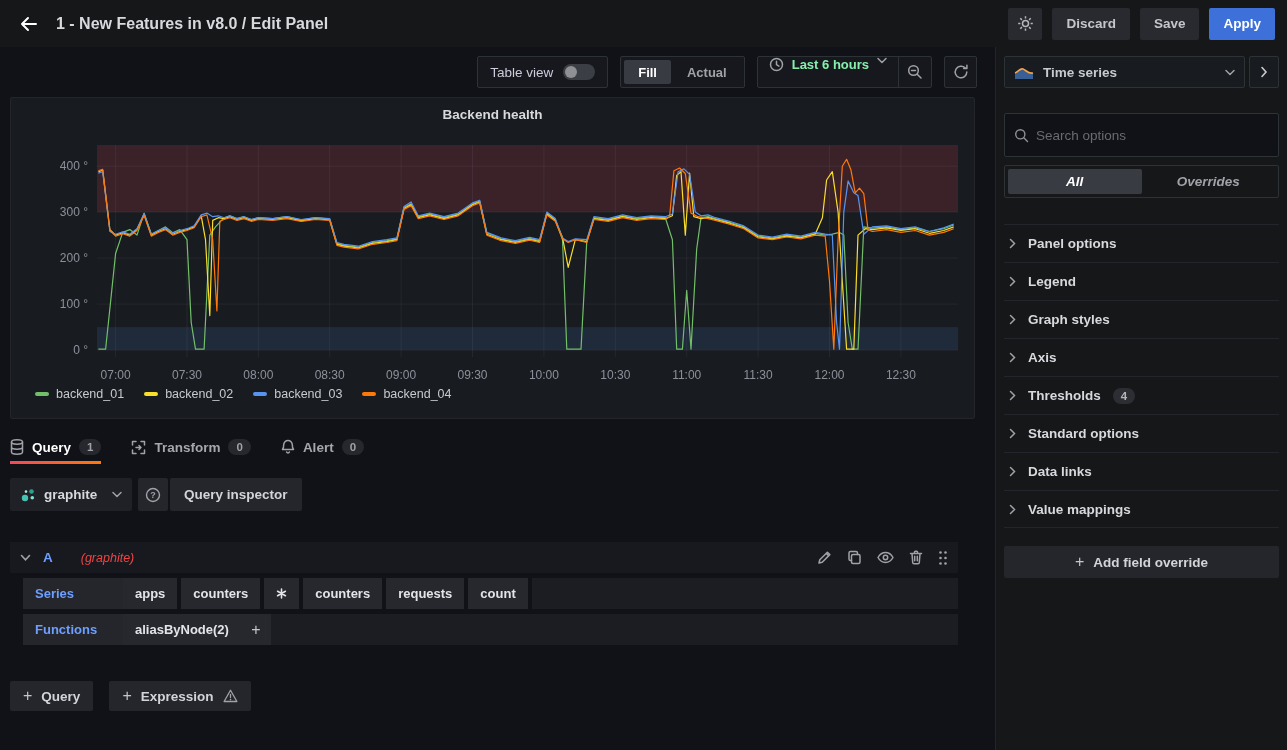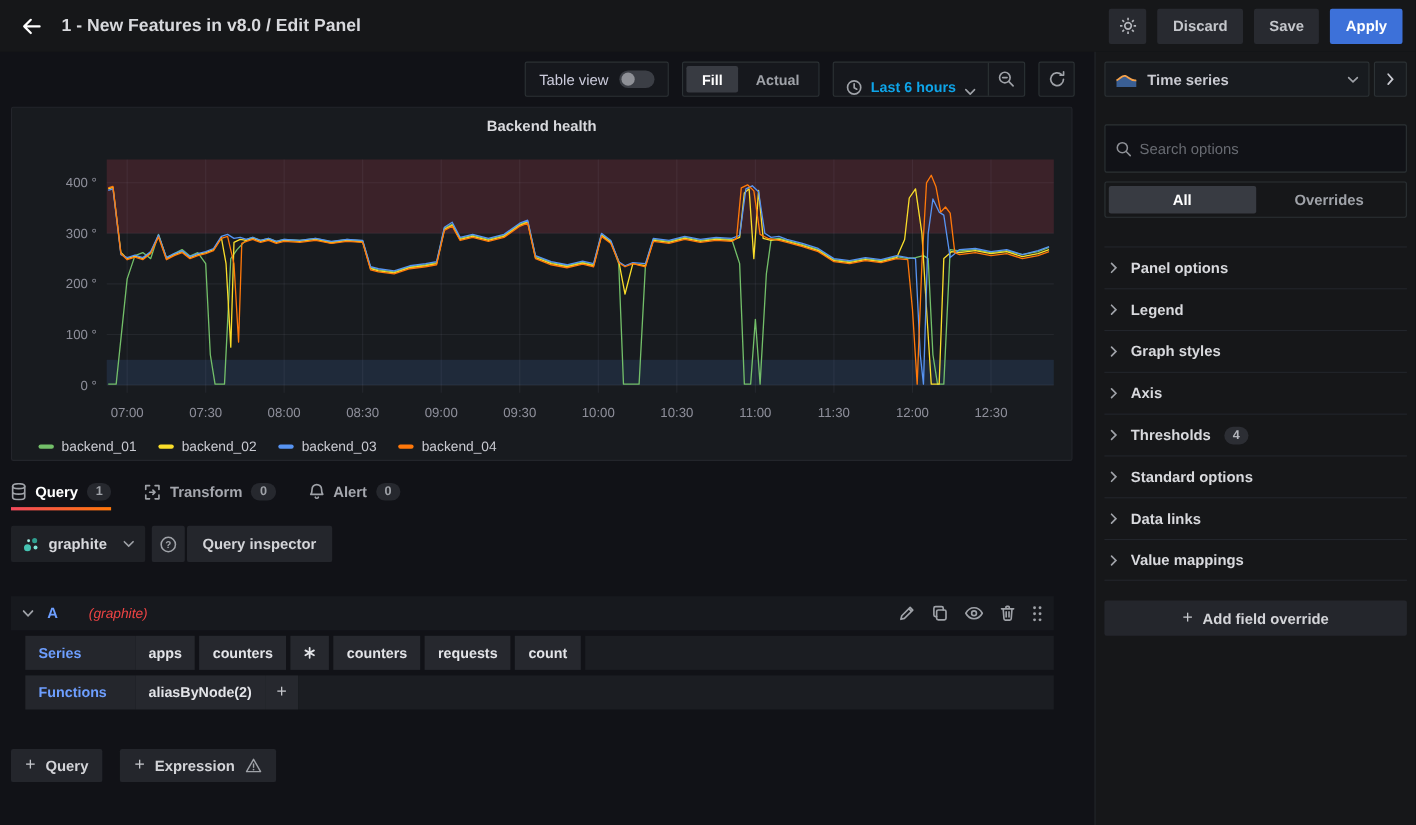--- a/index.html
+++ b/index.html
@@ -22,28 +22,28 @@
 
   
   .toolbar { margin-top:9px; padding-right:18px; height:32px; display:flex; justify-content:flex-end; gap:12px; }
   .tb-group { height:32px; border:1px solid #2c3235; border-radius:2px; background:#16181d; display:flex; align-items:center; }
   .tv-group { gap:10px; padding:0 12px; font-size:13.5px; color:#ccccdc; }
   .toggle { width:32px; height:16px; border-radius:9px; background:#3b3e45; position:relative; cursor:pointer; }
   .toggle .knob { position:absolute; left:2px; top:2px; width:12px; height:12px; border-radius:50%; background:#8e9096; }
   .seg-group { padding:3px; gap:2px; }
   .seg { height:24px; padding:0 14px; display:flex; align-items:center; font-weight:700; font-size:13px; color:#9fa2a8; cursor:pointer; border-radius:2px; }
   .seg.active { background:#383b42; color:#fff; }
-  .tr-main { display:flex; align-items:flex-end; gap:8px; padding:0 11px; height:100%; font-weight:700; font-size:13px; color:#0ea5e9; cursor:pointer; }
+  .tr-main { display:flex; align-items:flex-start; gap:8px; padding:0 11px; height:100%; font-weight:700; font-size:13px; color:#86efac; cursor:pointer; }
   .tr-zoom { width:33px; height:100%; border-left:1px solid #2c3235; display:flex; align-items:center; justify-content:center; cursor:pointer; }
   .sq-btn { width:33px; justify-content:center; cursor:pointer; }
 
   
   .panel { margin:9px 10px 0 10px; width:965px; height:322px; background:#181b1f; border:1px solid #23252b; border-radius:2px; padding-top:6px; }
   .panel-title { text-align:center; font-size:13.5px; font-weight:700; color:#d8d9dd; height:24px; line-height:22px; }
-  .legend { display:flex; gap:20px; padding-left:24px; margin-top:13px; }
+  .legend { display:flex; gap:20px; padding-left:24px; margin-top:1px; }
   .legend-item { display:flex; align-items:center; gap:7px; font-size:12.5px; color:#c9cad1; cursor:pointer; }
   .legend-item .swatch { width:14px; height:4px; border-radius:2px; }
   #chart-svg text { font-family:"Liberation Sans",sans-serif; font-size:12px; fill:rgba(204,204,220,0.65); }
 
   
   .tabs-row { margin:20px 0 0 10px; display:flex; gap:30px; align-items:flex-end; }
   .tab { display:flex; align-items:center; gap:8px; padding-bottom:9px; font-weight:700; font-size:13.5px; color:#a5a7ae; position:relative; cursor:pointer; }
   .tab.active { color:#fff; }
   .tab.active::after { content:""; position:absolute; left:0; right:0; bottom:0; height:3px; background:linear-gradient(90deg,#f2495c,#ff780a); }
   .badge { background:#26282e; color:#9fa2a8; border-radius:9px; font-size:11.5px; font-weight:700; padding:2px 8px; }
@@ -74,21 +74,21 @@
 
   
   .right-pane { width:292px; background:#161719; border-left:1px solid #22252b; padding:9px 8px 0 8px; }
   .viz-row { display:flex; }
   .viz-select { flex:1; height:32px; background:#181b1f; border:1px solid #2c3235; border-radius:2px; display:flex; align-items:center; gap:9px; padding:0 9px; font-weight:700; font-size:13.5px; color:#c9cad1; cursor:pointer; }
   .viz-select .chev { margin-left:auto; }
   .expand-btn { width:30px; height:32px; margin-left:4px; border:1px solid #2c3235; background:#181b1f; border-radius:2px; display:flex; align-items:center; justify-content:center; cursor:pointer; }
   .search-box { margin-top:25px; height:44px; background:#111217; border:1px solid #2c3235; border-radius:2px; display:flex; align-items:center; gap:7px; padding:0 9px; }
   .search-box input { flex:1; background:transparent; border:0; outline:none; color:#ccccdc; font-size:13.5px; font-family:"Liberation Sans",sans-serif; }
   .search-box input::placeholder { color:#686b72; }
-  .ao-group { margin-top:8px; border:1px solid #2c3235; border-radius:2px; display:flex; padding:3px; }
+  .ao-group { margin-top:8px; border:1px solid #2c3235; border-radius:2px; display:flex; padding:3px;font-style:italic; }
   .ao-tab { flex:1; height:25px; display:flex; align-items:center; justify-content:center; font-weight:700; font-size:13.5px; color:#9fa2a8; cursor:pointer; border-radius:2px; }
   .ao-tab.active { background:#383b42; color:#fff; }
   .sections { margin-top:26px; }
   .sect { height:38px; display:flex; align-items:center; gap:12px; border-top:1px solid #22252b; font-weight:700; font-size:13.5px; color:#d8d9dd; padding:0 5px; cursor:pointer; }
   .sect:last-child { border-bottom:1px solid #22252b; }
   .sect-badge { background:#2c2e34; border-radius:10px; padding:2px 8px; font-size:11.5px; font-weight:700; color:#b4b6bc; }
   .ao-btn { margin-top:18px; width:100%; height:32px; background:#24262c; border-radius:2px; display:flex; align-items:center; justify-content:center; gap:9px; font-weight:700; font-size:13.5px; color:#d3d4d8; cursor:pointer; }
 </style>
 </head>
 <body>

